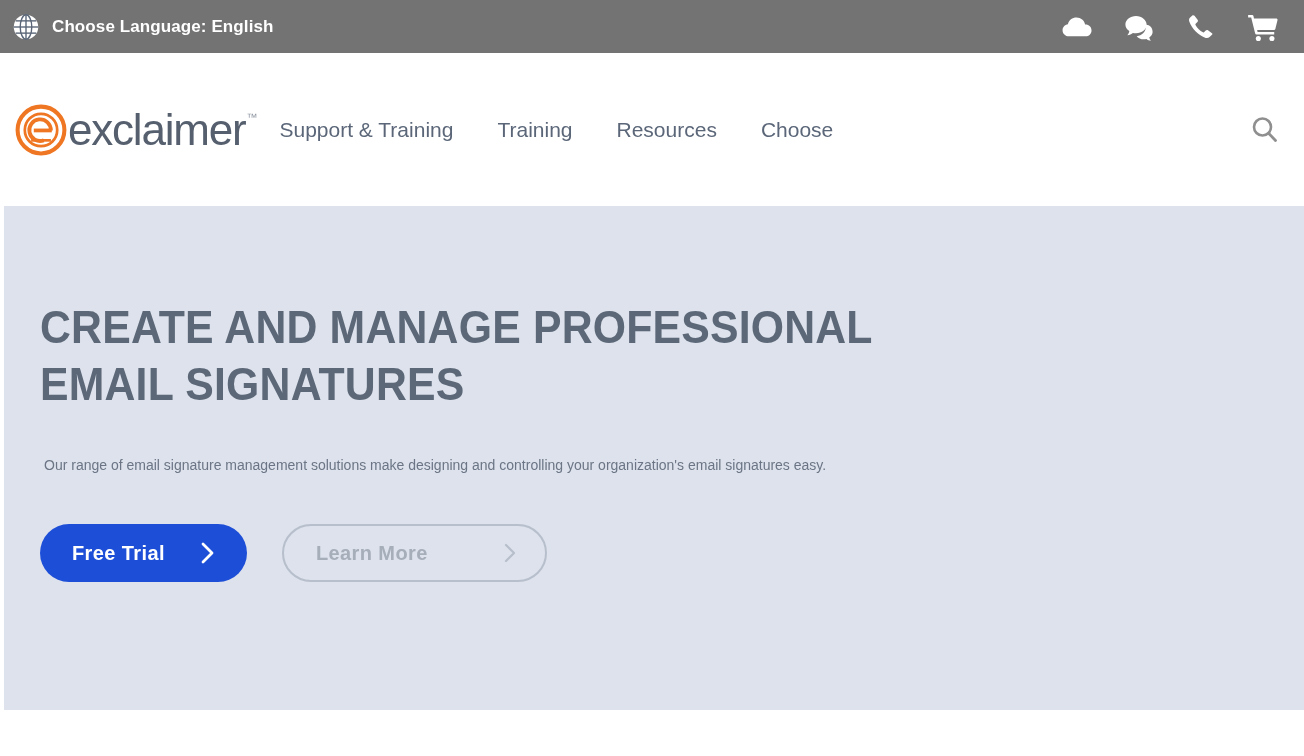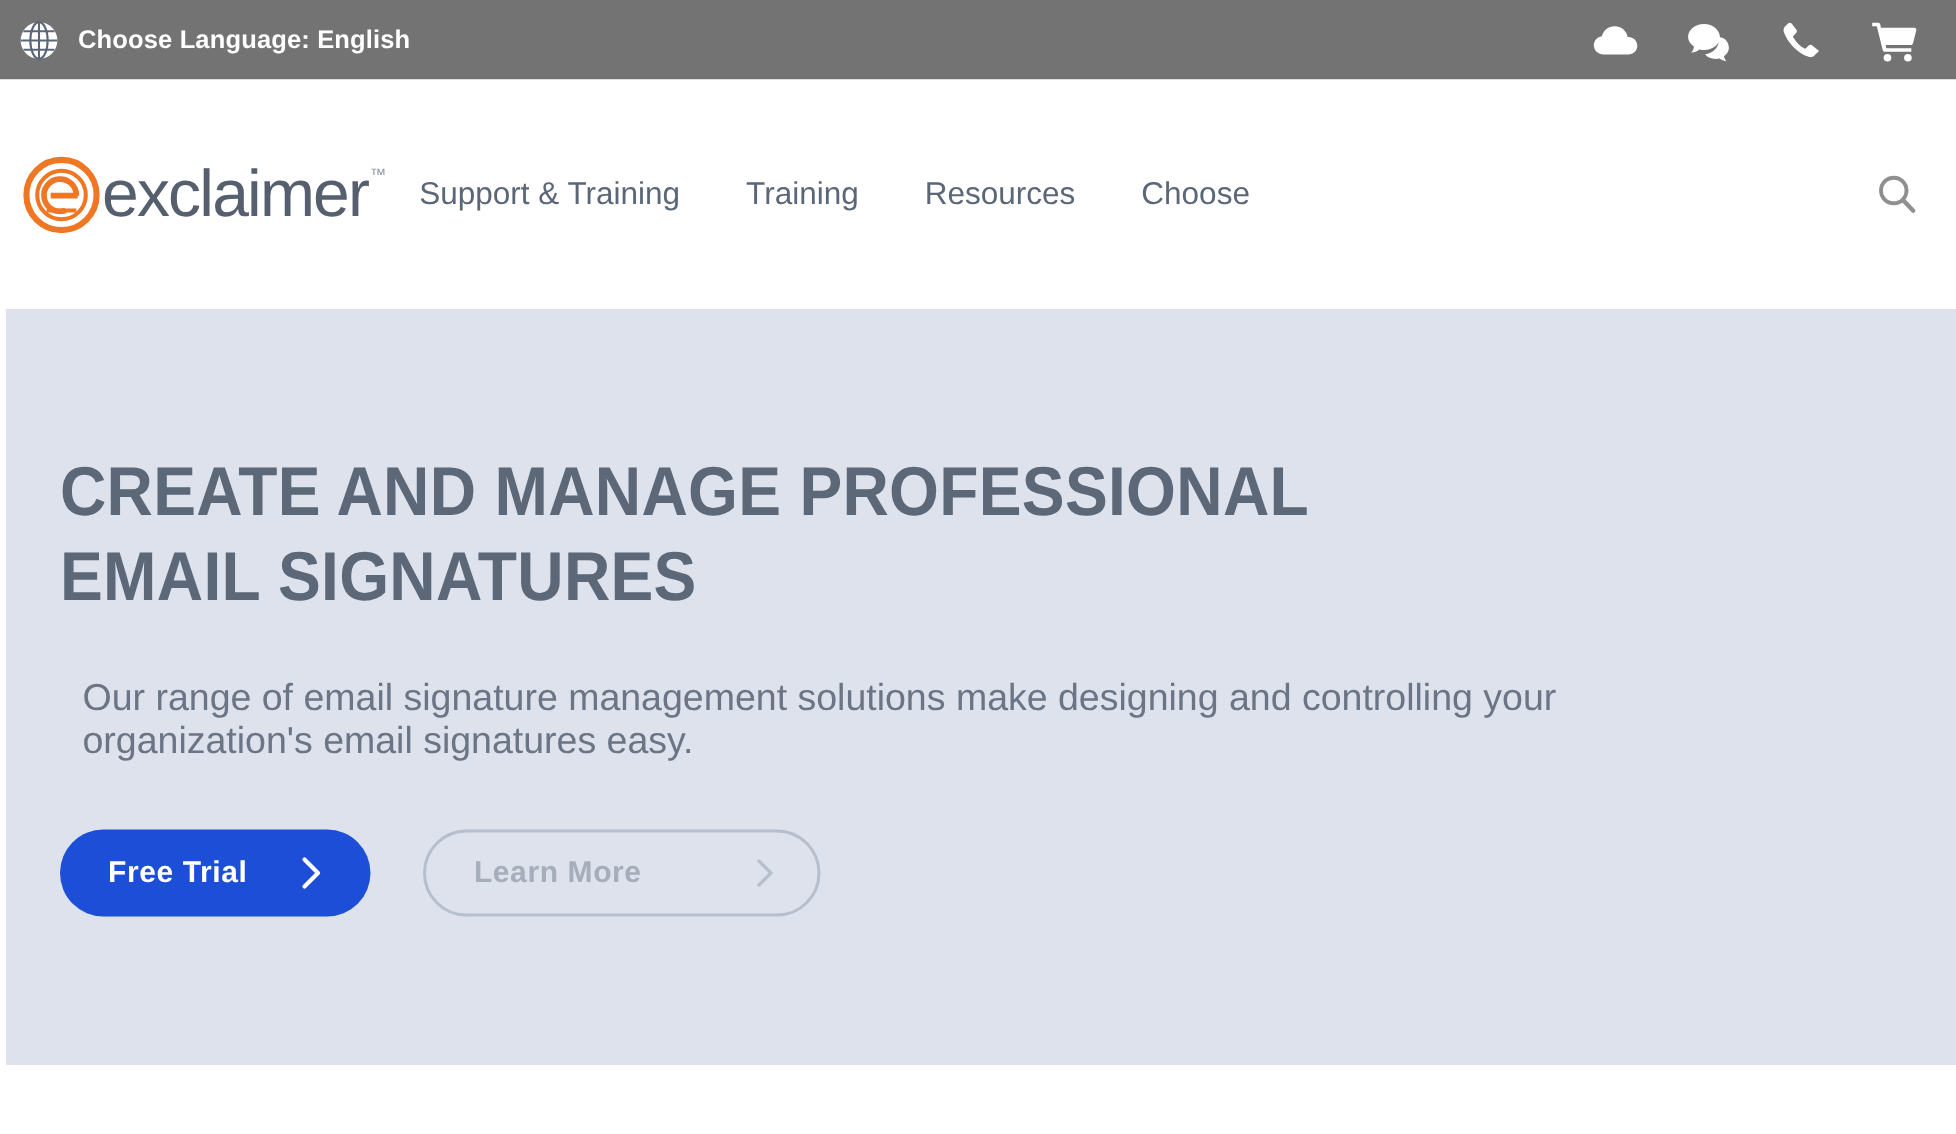--- a/index.html
+++ b/index.html
@@ -132,24 +132,24 @@
     font-weight: bold;
     color: #5c6878;
     letter-spacing: 0.2px;
     margin: 0 0 38px 0;
     max-width: 1030px;
     text-transform: uppercase;
     transform: scaleX(0.93);
     transform-origin: left center;
   }
   .hero-sub {
-    font-size: 25px;
+    font-size: 14px;
     line-height: 29px;
     color: #6b7585;
-    margin: 0 0 44px 15px;
+    margin: 0 0 44px 4px;
     max-width: 1135px;
     font-weight: normal;
   }
   .hero-buttons {
     display: flex;
     align-items: center;
     gap: 35px;
   }
   .btn {
     display: inline-flex;

